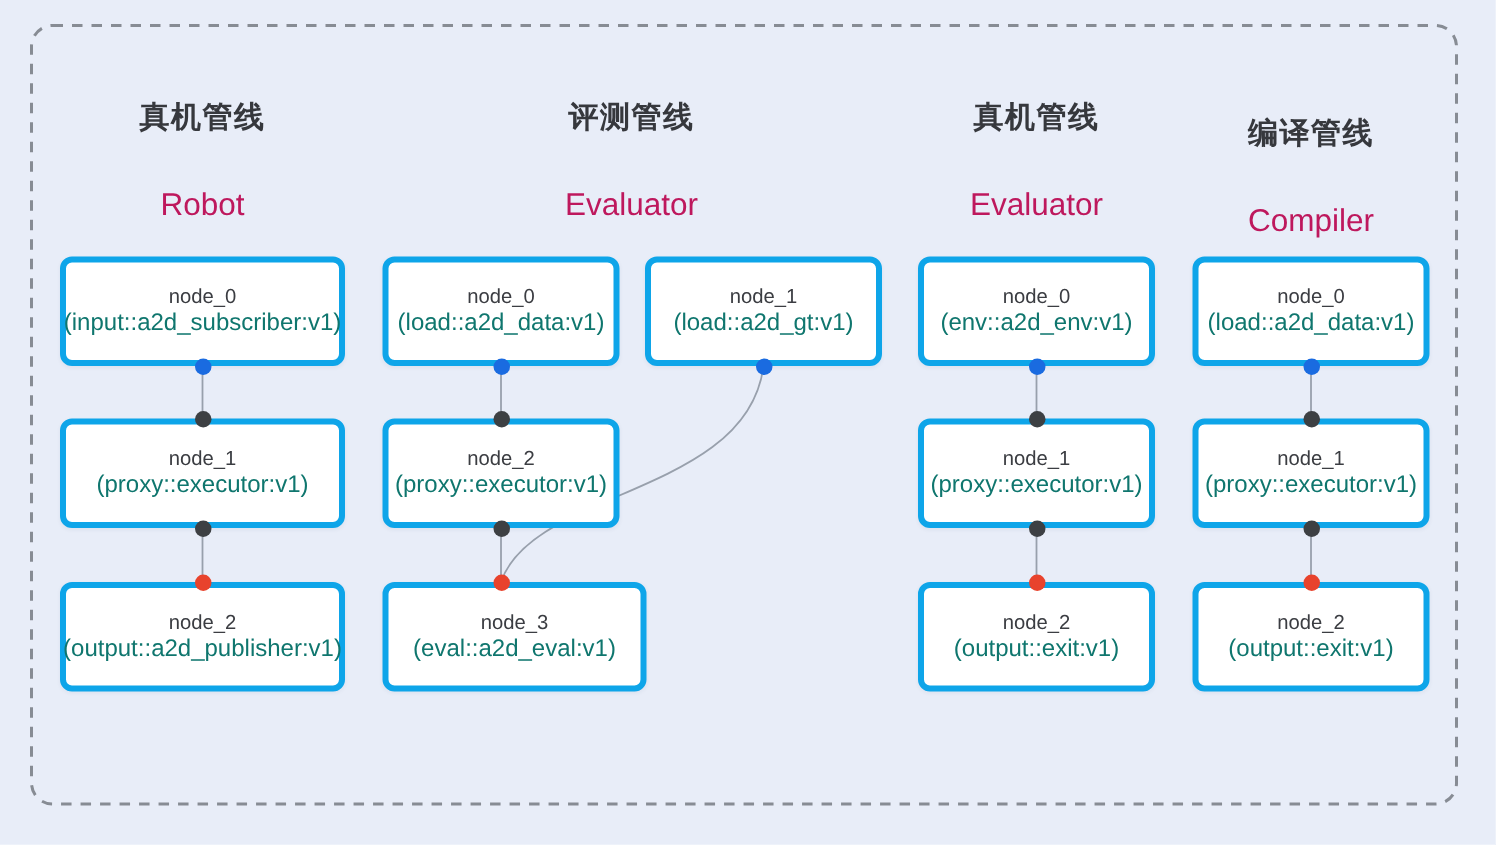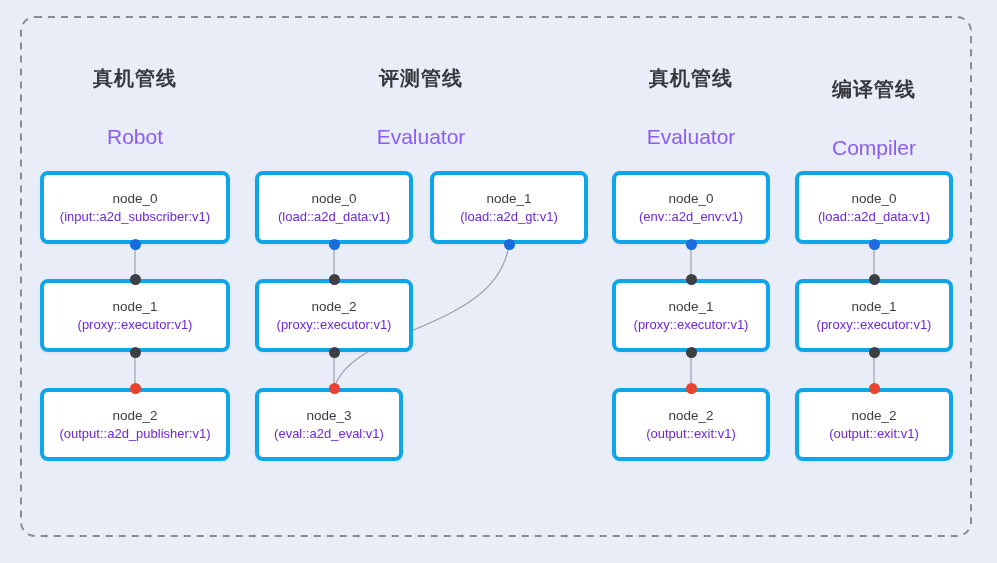--- a/index.html
+++ b/index.html
@@ -14,37 +14,37 @@
   #edges-layer{
     position:absolute;left:0;top:0;z-index:1;
   }
   .hdr-zh,.hdr-en{
     position:absolute;
     transform:translate(-50%,-50%);
     white-space:nowrap;
     z-index:2;
   }
   .hdr-zh{top:78px;font-size:20px;font-weight:700;color:#36383D;letter-spacing:1px;}
-  .hdr-en{top:137px;font-size:21px;color:#8b5cf6;}
+  .hdr-en{top:137px;font-size:21px;color:#be185d;}
   .c0{left:135px;} .c1{left:421px;} .c2{left:691px;} .c3{left:874px;margin-top:11px;}
   .node-box{
     position:absolute;
     height:73px;
     box-sizing:border-box;
     background:#FFFFFF;
     border:4px solid #0ea5e9;
     border-radius:8px;
     box-shadow:0 1px 3px rgba(30,50,90,0.06);
     display:flex;flex-direction:column;
     align-items:center;justify-content:center;
     gap:4px;
     z-index:2;
   }
   .node-name{font-size:13.5px;color:#3B3D42;line-height:1;}
-  .node-type{font-size:13px;color:#6d28d9;line-height:1;white-space:nowrap;}
+  .node-type{font-size:16px;color:#0f766e;line-height:1;white-space:nowrap;}
   .port-dot{
     position:absolute;
     width:11px;height:11px;border-radius:50%;
     z-index:3;
   }
 </style>
 </head>
 <body>
 
 <div id="canvas">
@@ -92,21 +92,21 @@
       <div class="node-type">(load::a2d_data:v1)</div>
     </div>
     <div class="node-box" style="left: 430px; top: 171px; width: 158px;">
       <div class="node-name">node_1</div>
       <div class="node-type">(load::a2d_gt:v1)</div>
     </div>
     <div class="node-box" style="left: 255px; top: 279px; width: 158px;">
       <div class="node-name">node_2</div>
       <div class="node-type">(proxy::executor:v1)</div>
     </div>
-    <div class="node-box" style="left: 255px; top: 388px; width: 148px;">
+    <div class="node-box" style="left: 255px; top: 388px; width: 176px;">
       <div class="node-name">node_3</div>
       <div class="node-type">(eval::a2d_eval:v1)</div>
     </div>
     <div class="port-dot" style="left: 328.5px; top: 238.5px; background: rgb(26, 107, 224);"></div>
     <div class="port-dot" style="left: 503.5px; top: 238.5px; background: rgb(26, 107, 224);"></div>
     <div class="port-dot" style="left: 328.5px; top: 273.5px; background: rgb(61, 64, 67);"></div>
     <div class="port-dot" style="left: 328.5px; top: 346.5px; background: rgb(61, 64, 67);"></div>
     <div class="port-dot" style="left: 328.5px; top: 382.5px; background: rgb(232, 67, 45);"></div>
     <div class="node-box" style="left: 612px; top: 171px; width: 158px;">
       <div class="node-name">node_0</div>

